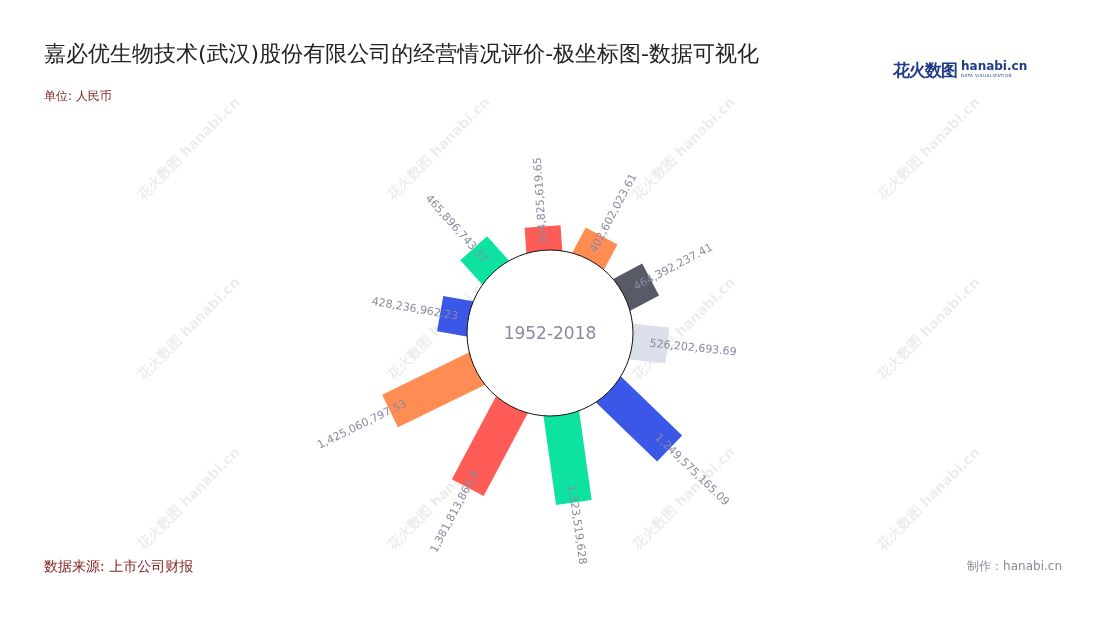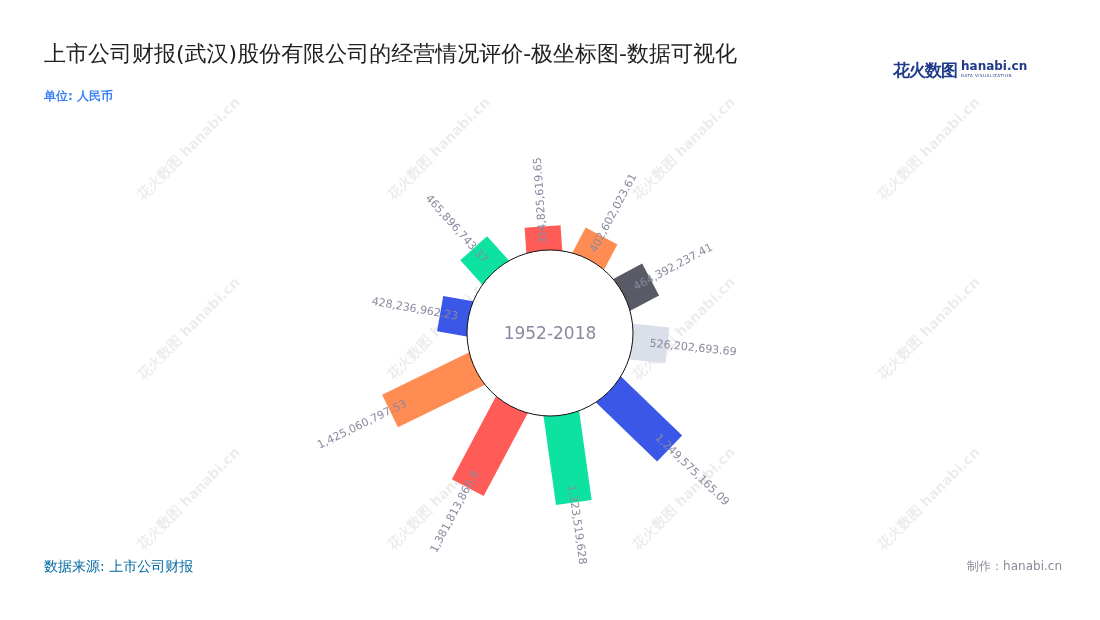--- a/index.html
+++ b/index.html
@@ -1,32 +1,32 @@
 <!DOCTYPE html>
 <html><head>
 <meta charset="utf-8">
 <style>
   html, body { margin:0; padding:0; background:#ffffff; }
   body { width:1100px; height:620px; position:relative; overflow:hidden; font-family:"DejaVu Sans", "Liberation Sans", sans-serif; }
   .title { position:absolute; left:44px; top:40px; width:770px; font-size:22px; line-height:28px; color:#222; }
-  .unit { position:absolute; left:44px; top:88px; width:70px; font-size:12px; line-height:17px; color:#3b82f6;font-weight:bold; }
+  .unit { position:absolute; left:44px; top:88px; width:70px; font-size:12px; line-height:17px; color:#7f1d1d; }
   .logo { position:absolute; left:893px; top:59px; display:flex; align-items:center; gap:4px; }
   .logo-cn { font-size:17px; font-weight:bold; color:#1f3b8a; letter-spacing:-1px; }
   .logo-en { display:flex; flex-direction:column; line-height:9px; }
   .logo-en .main { font-size:12px; font-weight:bold; color:#1f3b8a; }
   .logo-en .sub { font-size:4px; color:#1f3b8a; letter-spacing:0.5px; }
-  .source { position:absolute; left:44px; top:558px; font-size:14px; color:#0369a1; }
+  .source { position:absolute; left:44px; top:558px; font-size:14px; color:#7f1d1d; }
   .credit { position:absolute; right:38px; top:558px; font-size:12px; color:#8a8a9a; }
   svg.chart { position:absolute; left:0; top:0; }
   .wm { position:absolute; font-size:14px; color:#000; opacity:0.07; transform:rotate(-45deg); white-space:nowrap; font-weight:bold; }
 </style>
 </head>
 <body>
 
-<div class="title">上市公司财报(武汉)股份有限公司的经营情况评价-极坐标图-数据可视化</div>
+<div class="title">嘉必优生物技术(武汉)股份有限公司的经营情况评价-极坐标图-数据可视化</div>
 <div class="unit">单位: 人民币</div>
 
 <div class="logo">
   <span class="logo-cn">花火数图</span>
   <span class="logo-en">
     <span class="main">hanabi.cn</span>
     <span class="sub">DATA VISUALIZATION</span>
   </span>
 </div>
 

